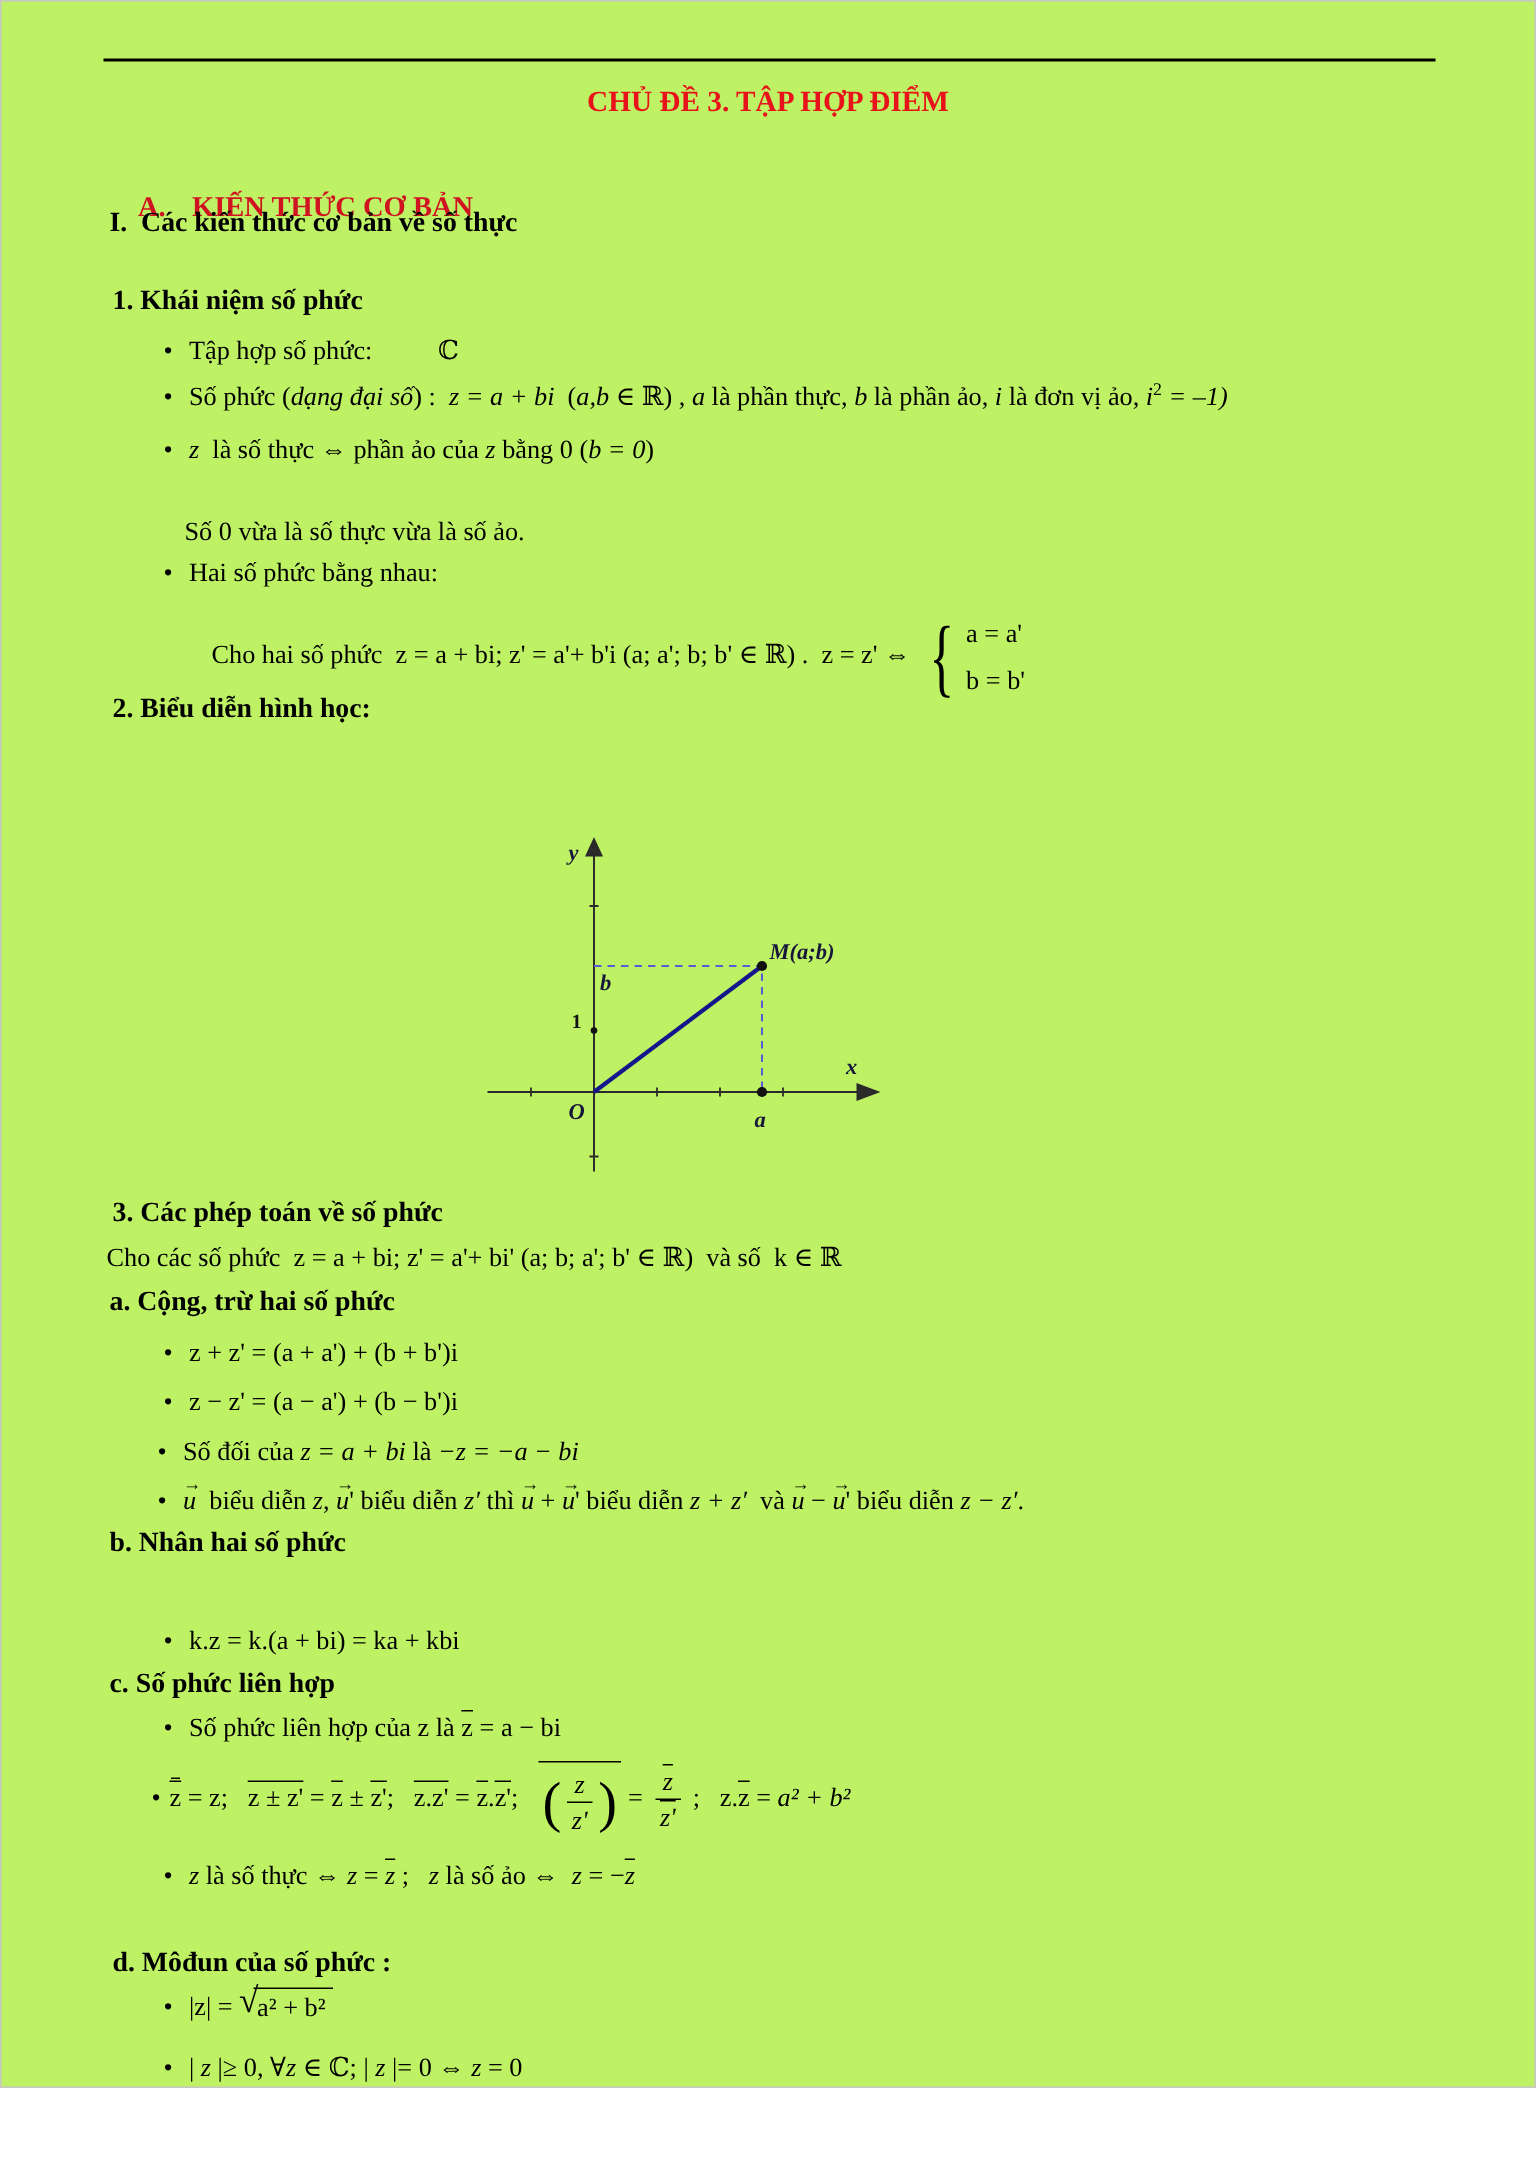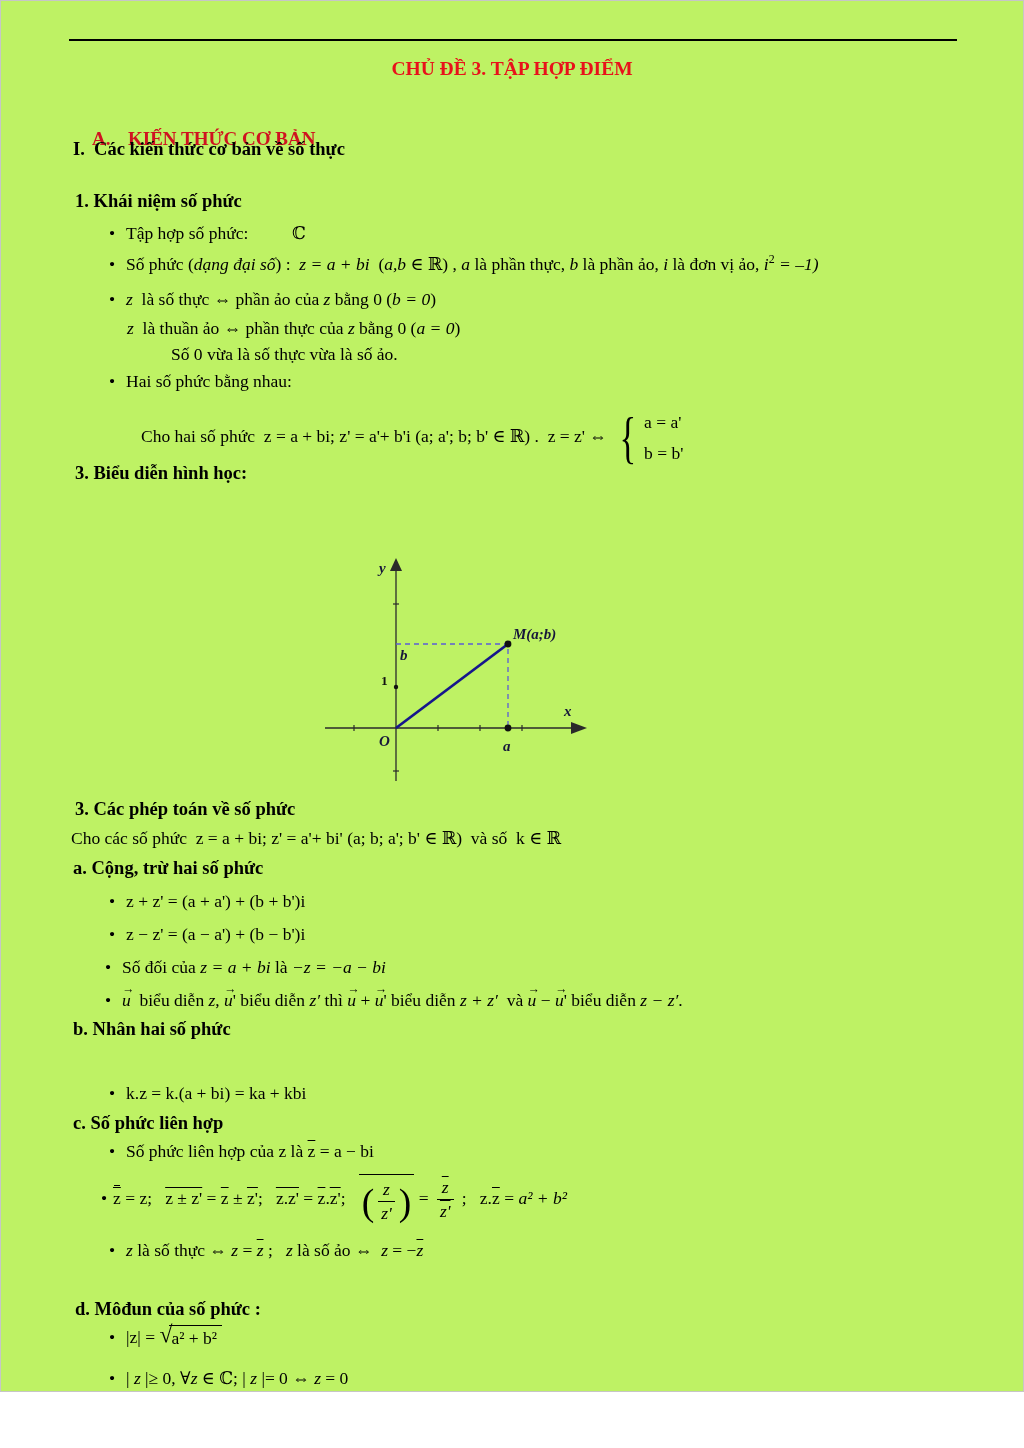--- a/index.html
+++ b/index.html
@@ -67,26 +67,25 @@
     <span class="a-label">A.</span><span>KIẾN THỨC CƠ BẢN</span>
   </div>
 
   <div class="abs heading" style="left:72px;top:136px;">I.  Các kiến thức cơ bản về số thực</div>
 
   <div class="abs heading" style="left:74px;top:188px;">1. Khái niệm số phức</div>
 
   <div class="abs" style="left:108px;top:221px;"><span class="blt"></span><span><span>Tập hợp số phức:          </span><span>ℂ</span></span></div>
   <div class="abs" style="left:108px;top:252px;"><span class="blt"></span><span><span>Số phức (</span><span class="m-it">dạng đại số</span><span>) :  </span><span class="m-it">z = a + bi</span><span>  (</span><span class="m-it">a,b</span><span> ∈ ℝ) , </span><span class="m-it">a</span><span> là phần thực, </span><span class="m-it">b</span><span> là phần ảo, </span><span class="m-it">i</span><span> là đơn vị ảo, </span><span class="m-it">i</span><span class="m-sup">2</span><span class="m-it"> = –1)</span></span></div>
   <div class="abs" style="left:108px;top:287px;"><span class="blt"></span><span><span class="m-it">z</span><span>  là số thực ⇔ phần ảo của </span><span class="m-it">z</span><span> bằng 0 (</span><span class="m-it">b = 0</span><span>)</span></span></div>
-  <div class="abs" style="left:126px;top:316px;"><span><span class="m-it">z</span><span>  là thuần ảo ⇔ phần thực của </span><span class="m-it">z</span><span> bằng 0 (</span><span class="m-it">a = 0</span><span>)</span></span></div>
-  <div class="abs" style="left:122px;top:342px;margin-left:48px;"><span><span>Số 0 vừa là số thực vừa là số ảo.</span></span></div>
+  <div class="abs" style="left:122px;top:342px;"><span><span>Số 0 vừa là số thực vừa là số ảo.</span></span></div>
   <div class="abs" style="left:108px;top:369px;"><span class="blt"></span><span><span>Hai số phức bằng nhau:</span></span></div>
   <div class="abs vcenter" style="left:112px;top:404px;min-height:66px;margin-left:28px;"><span><span>Cho hai số phức  z = a + bi; z' = a'+ b'i (a; a'; b; b' ∈ ℝ) .  z = z' ⇔ </span><span class="cases"><span class="cases-brace">{</span><span class="cases-col"><span class="cases-row"><span>a = a'</span></span><span class="cases-row"><span>b = b'</span></span></span></span></span></div>
 
-  <div class="abs heading" style="left:74px;top:460px;">3. Biểu diễn hình học:</div>
+  <div class="abs heading" style="left:74px;top:460px;">2. Biểu diễn hình học:</div>
 
   <svg class="diagram" width="272" height="234" viewBox="0 0 272 234" xmlns="http://www.w3.org/2000/svg">
     <line class="ax" x1="8" y1="171" x2="258" y2="171"></line>
     <polygon class="axf" points="254,165 270,171 254,177"></polygon>
     <line class="ax" x1="79" y1="12" x2="79" y2="224"></line>
     <polygon class="axf" points="73,14 79,1 85,14"></polygon>
     <g>
       <line class="tick" x1="37" y1="168" x2="37" y2="174"></line>
       <line class="tick" x1="121" y1="168" x2="121" y2="174"></line>
       <line class="tick" x1="163" y1="168" x2="163" y2="174"></line>

